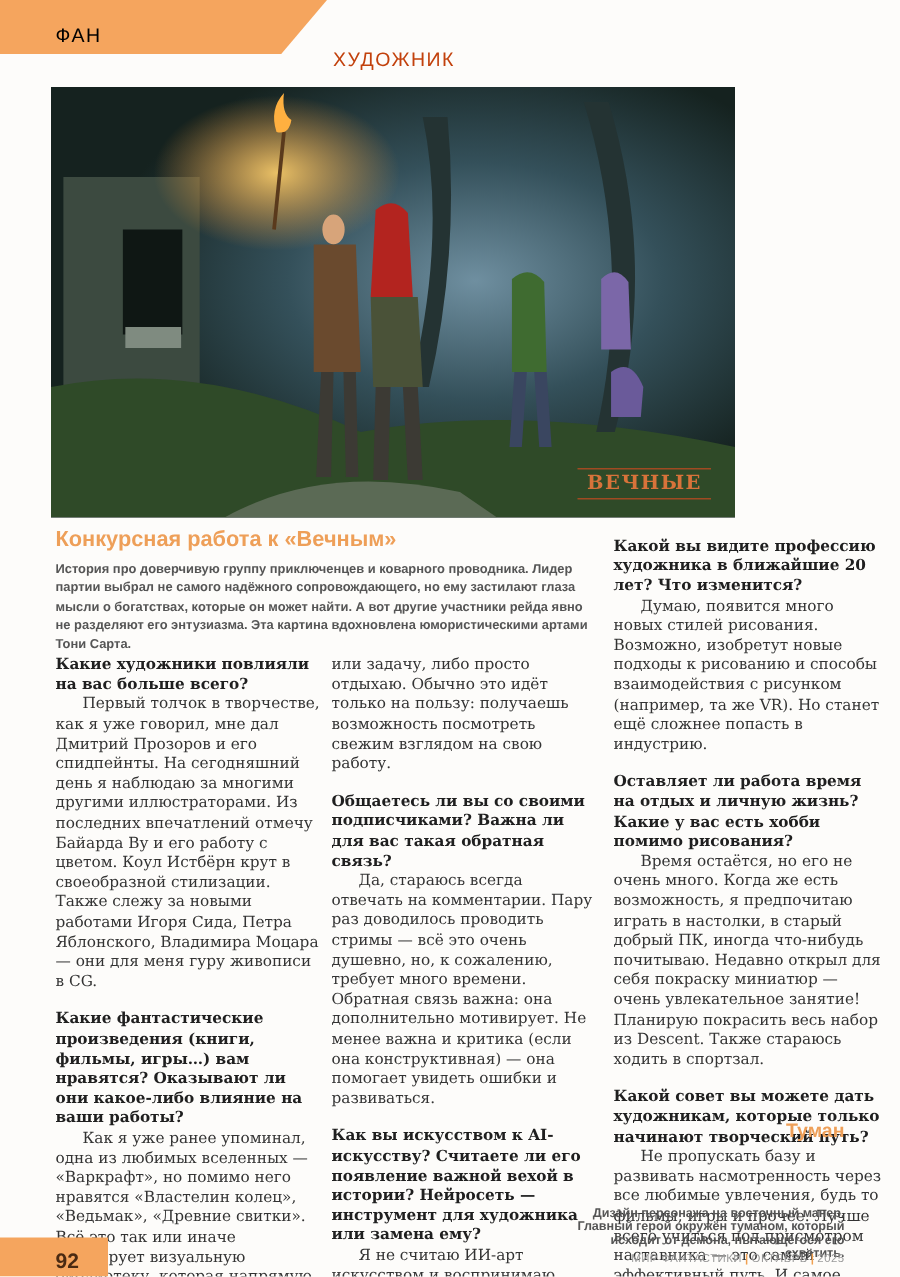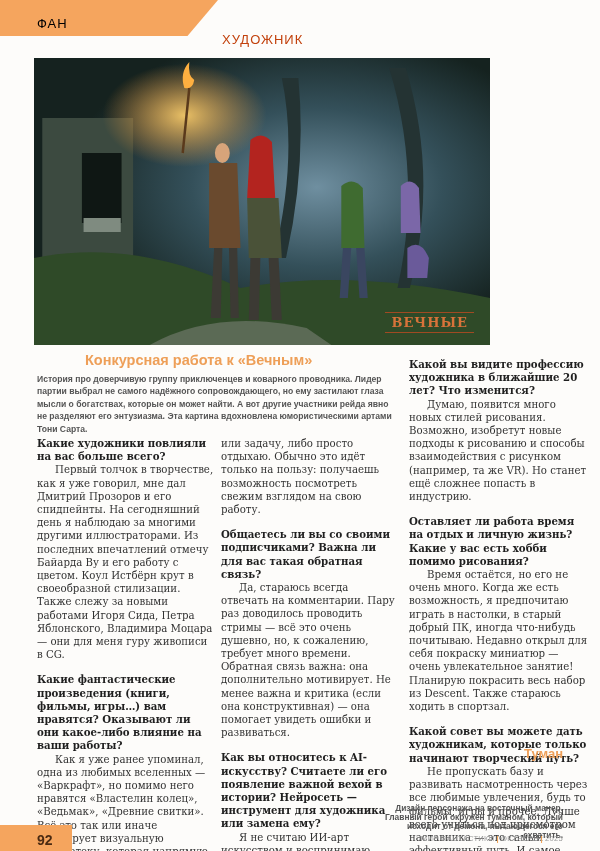--- a/index.html
+++ b/index.html
@@ -33,21 +33,20 @@
     font-family: "DejaVu Serif", serif; font-size: 13px; font-weight: bold;
     color: #d8733a; letter-spacing: 1px;
     border-top: 1px solid #a04a22; border-bottom: 1px solid #a04a22;
     padding: 2px 6px;
   }
 
   .caption-title {
     position: absolute; left: 37px; top: 352px;
     font-family: "Liberation Sans", sans-serif; font-weight: bold; font-size: 14.5px;
     color: #ee9f58;
-    margin-left: 48px;
   }
   .caption-text {
     position: absolute; left: 37px; top: 373px; width: 360px;
     font-family: "Liberation Sans", sans-serif; font-weight: bold; font-size: 8.6px;
     line-height: 12.4px; color: #555;
   }
 
   .col { position: absolute; font-size: 10.2px; line-height: 13.2px; color: #333; }
   .col1 { left: 37px; top: 437px; width: 178px; }
   .col2 { left: 221px; top: 437px; width: 178px; }
@@ -135,21 +134,21 @@
   <p class="a">Первый толчок в творчестве, как я уже говорил, мне дал Дмитрий Прозоров и его спидпейнты. На сегодняшний день я наблюдаю за многими другими иллюстраторами. Из последних впечатлений отмечу Байарда Ву и его работу с цветом. Коул Истбёрн крут в своеобразной стилизации. Также слежу за новыми работами Игоря Сида, Петра Яблонского, Владимира Моцара — они для меня гуру живописи в CG.</p>
   <p class="q">Какие фантастические произведения (книги, фильмы, игры…) вам нравятся? Оказывают ли они какое-либо влияние на ваши работы?</p>
   <p class="a">Как я уже ранее упоминал, одна из любимых вселенных — «Варкрафт», но помимо него нравятся «Властелин колец», «Ведьмак», «Древние свитки». Всё это так или иначе формирует визуальную библиотеку, которая напрямую влияет на мои работы, будь то стиль или отдельные образы.</p>
 
 </div>
 
 <div class="col col2">
   <p class="a cont">или задачу, либо просто отдыхаю. Обычно это идёт только на пользу: получаешь возможность посмотреть свежим взглядом на свою работу.</p>
   <p class="q">Общаетесь ли вы со своими подписчиками? Важна ли для вас такая обратная связь?</p>
   <p class="a">Да, стараюсь всегда отвечать на комментарии. Пару раз доводилось проводить стримы — всё это очень душевно, но, к сожалению, требует много времени. Обратная связь важна: она дополнительно мотивирует. Не менее важна и критика (если она конструктивная) — она помогает увидеть ошибки и развиваться.</p>
-  <p class="q">Как вы относитесь к AI-искусству? Считаете ли его появление важной вехой в истории? Нейросеть — инструмент для художника или замена ему?</p>
+  <p class="q">Как вы искусством к AI-искусству? Считаете ли его появление важной вехой в истории? Нейросеть — инструмент для художника или замена ему?</p>
   <p class="a">Я не считаю ИИ-арт искусством и воспринимаю нейросеть исключительно как инструмент. Думаю, ИИ подходит скорее для рабочих задач, чем для творчества. Я же больше ценю ручной труд и индивидуальный стиль. Хотя нейросети определённо упрощают работу, они пока что не тянут на полноценную замену художнику.</p>
 </div>
 
 <div class="col col3">
   <p class="q">Какой вы видите профессию художника в ближайшие 20 лет? Что изменится?</p>
   <p class="a">Думаю, появится много новых стилей рисования. Возможно, изобретут новые подходы к рисованию и способы взаимодействия с рисунком (например, та же VR). Но станет ещё сложнее попасть в индустрию.</p>
   <p class="q">Оставляет ли работа время на отдых и личную жизнь? Какие у вас есть хобби помимо рисования?</p>
   <p class="a">Время остаётся, но его не очень много. Когда же есть возможность, я предпочитаю играть в настолки, в старый добрый ПК, иногда что-нибудь почитываю. Недавно открыл для себя покраску миниатюр — очень увлекательное занятие! Планирую покрасить весь набор из Descent. Также стараюсь ходить в спортзал.</p>
   <p class="q">Какой совет вы можете дать художникам, которые только начинают творческий путь?</p>
   <p class="a"><span>Не пропускать базу и развивать насмотренность через все любимые увлечения, будь то фильмы, игры и прочее. Лучше всего учиться под присмотром наставника — это самый эффективный путь. И самое главное — получать удовольствие от процесса рисования!</span></p>

